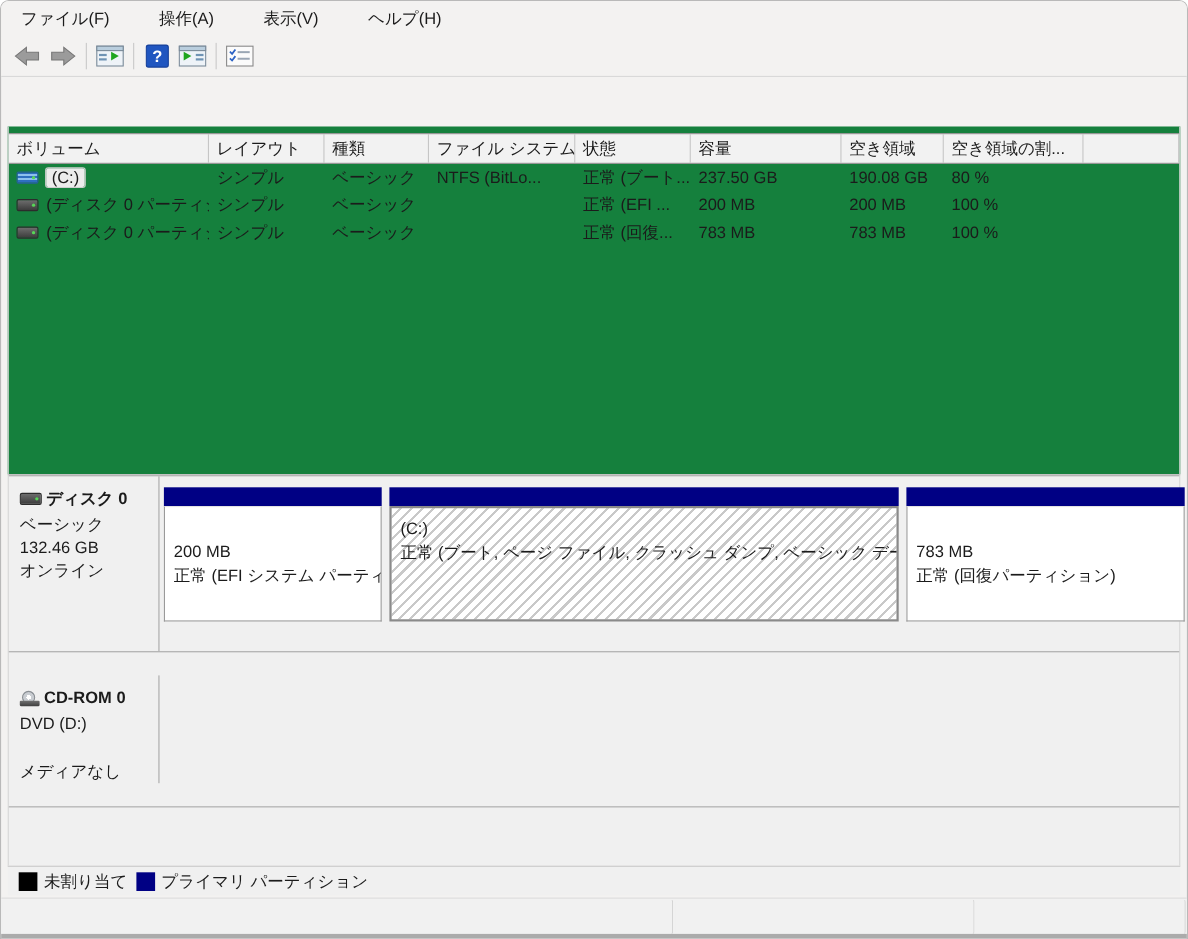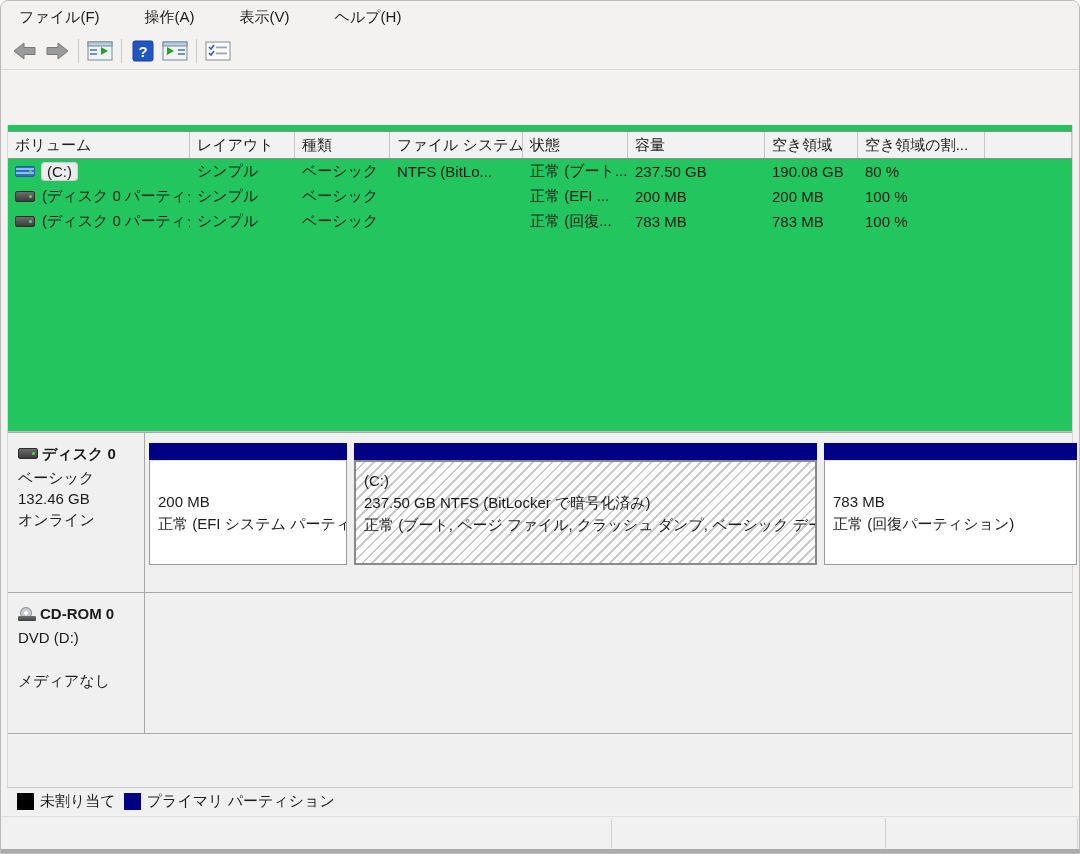--- a/index.html
+++ b/index.html
@@ -16,40 +16,40 @@
   .win-btn{ width:58px; height:100%; display:flex; align-items:center; justify-content:center;
             font-size:17px; color:#4e4e4e; font-weight:300; cursor:default;}
   
   .menubar{ height:32px; display:flex; align-items:center; padding-left:18px; gap:45px; background:#f3f2f1; font-size:15px; color:#1b1b1b;}
   .menu-item{ cursor:default; }
   
   .toolbar{ height:37px; display:flex; align-items:center; padding-left:8px; background:#f3f2f1; border-bottom:1px solid #d9d9d9;}
   .tb-btn{ width:32px; height:28px; display:flex; align-items:center; justify-content:center; }
   .tb-sep{ width:1px; height:24px; background:#c9c9c9; margin:0 5px; }
   
-  .listview{ position:absolute; left:6px; right:6px; top:114px; height:316px; background:#22c55e;
-             border-left:1px solid #d6d6d6; border-right:1px solid #d6d6d6;margin-top:10px; }
+  .listview{ position:absolute; left:6px; right:6px; top:114px; height:316px; background:#15803d;
+             border-left:1px solid #d6d6d6; border-right:1px solid #d6d6d6; }
   .lv-header{ display:flex; margin-top:6px; border-top:1px solid #8e8e8e; border-bottom:1px solid #8e8e8e; background:#f2f2f2; height:28px;}
   .lv-hcell{ font-size:15px; color:#1b1b1b; padding:4px 0 0 7px; border-right:1px solid #c6c6c6; overflow:hidden; white-space:nowrap;}
   .lv-row{ display:flex; height:25px; align-items:center; font-size:15px; color:#1b1b1b; }
   .lv-cell{ padding-left:7px; overflow:hidden; white-space:nowrap; height:100%; display:flex; align-items:center;}
   .c0{width:182px;} .c1{width:105px;} .c2{width:95px;} .c3{width:133px;} .c4{width:105px;}
   .c5{width:137px;} .c6{width:93px;} .c7{width:127px;} .c8{flex:1;}
   .vol-label-sel{ background:#ececec; outline:1px solid #cfcfcf; padding:0 5px; border-radius:2px;}
   
   .drive-ico{ width:20px; height:11px; border-radius:2px; margin-right:7px; position:relative; flex:0 0 auto;
               background:linear-gradient(#6d6d6d,#3c3c3c); border:1px solid #2c2c2c;}
   .drive-ico::after{ content:""; position:absolute; right:2px; top:3px; width:3px; height:3px; background:#57d657; border-radius:50%;}
   .drive-ico.blue{ background:repeating-linear-gradient(0deg,#2e6fc0 0 2px,#8cc0ee 2px 4px); border-color:#275e9e;}
   
   .gfx{ position:absolute; left:6px; right:6px; top:430px; height:356px; background:#f0f0f0;
         border-left:1px solid #d6d6d6; border-right:1px solid #d6d6d6; border-top:1px solid #bdbdbd;}
   .disk-row{ display:flex; border-bottom:1px solid #a8a8a8; }
   .disk-row.first{ height:161px; border-top:1px solid #a8a8a8;}
-  .disk-row.second{ height:141px; }
+  .disk-row.second{ height:141px;align-items:center; }
   .disk-info{ width:137px; flex:0 0 auto; border-right:1px solid #a8a8a8; padding:10px 6px 0 10px; font-size:15px; color:#1b1b1b;}
   .disk-info .name-line{ display:flex; align-items:center; font-weight:bold; margin-bottom:3px;}
   .disk-info .drive-ico{ margin-right:4px;}
   .disk-info div{ line-height:21px; }
   .disk-parts{ flex:1; display:flex; gap:7px; padding:10px 4px 0 4px; }
   .part{ height:122px; display:flex; flex-direction:column; }
   .part-hdr{ height:17px; background:#000084; flex:0 0 auto;}
   .part-body{ flex:1; background:#ffffff; border:1px solid #9a9a9a; border-top:1px solid #e3e3e3;
               padding:4px 8px; font-size:15px; color:#1b1b1b; overflow:hidden;}
   .part-body .pline{ white-space:nowrap; line-height:22px; }
@@ -213,21 +213,20 @@
           <div class="part-hdr"></div>
           <div class="part-body">
             <div class="pline">200 MB</div>
             <div class="pline">正常 (EFI システム パーティシ</div>
           </div>
         </div>
         <div class="part selected" style="width:463px;">
           <div class="part-hdr"></div>
           <div class="part-body">
             <div class="pline">(C:)</div>
-            <div class="pline">237.50 GB NTFS (BitLocker で暗号化済み)</div>
             <div class="pline">正常 (ブート, ページ ファイル, クラッシュ ダンプ, ベーシック データ パーティ</div>
           </div>
         </div>
         <div class="part centered" style="width:253px;">
           <div class="part-hdr"></div>
           <div class="part-body">
             <div class="pline">783 MB</div>
             <div class="pline">正常 (回復パーティション)</div>
           </div>
         </div>

